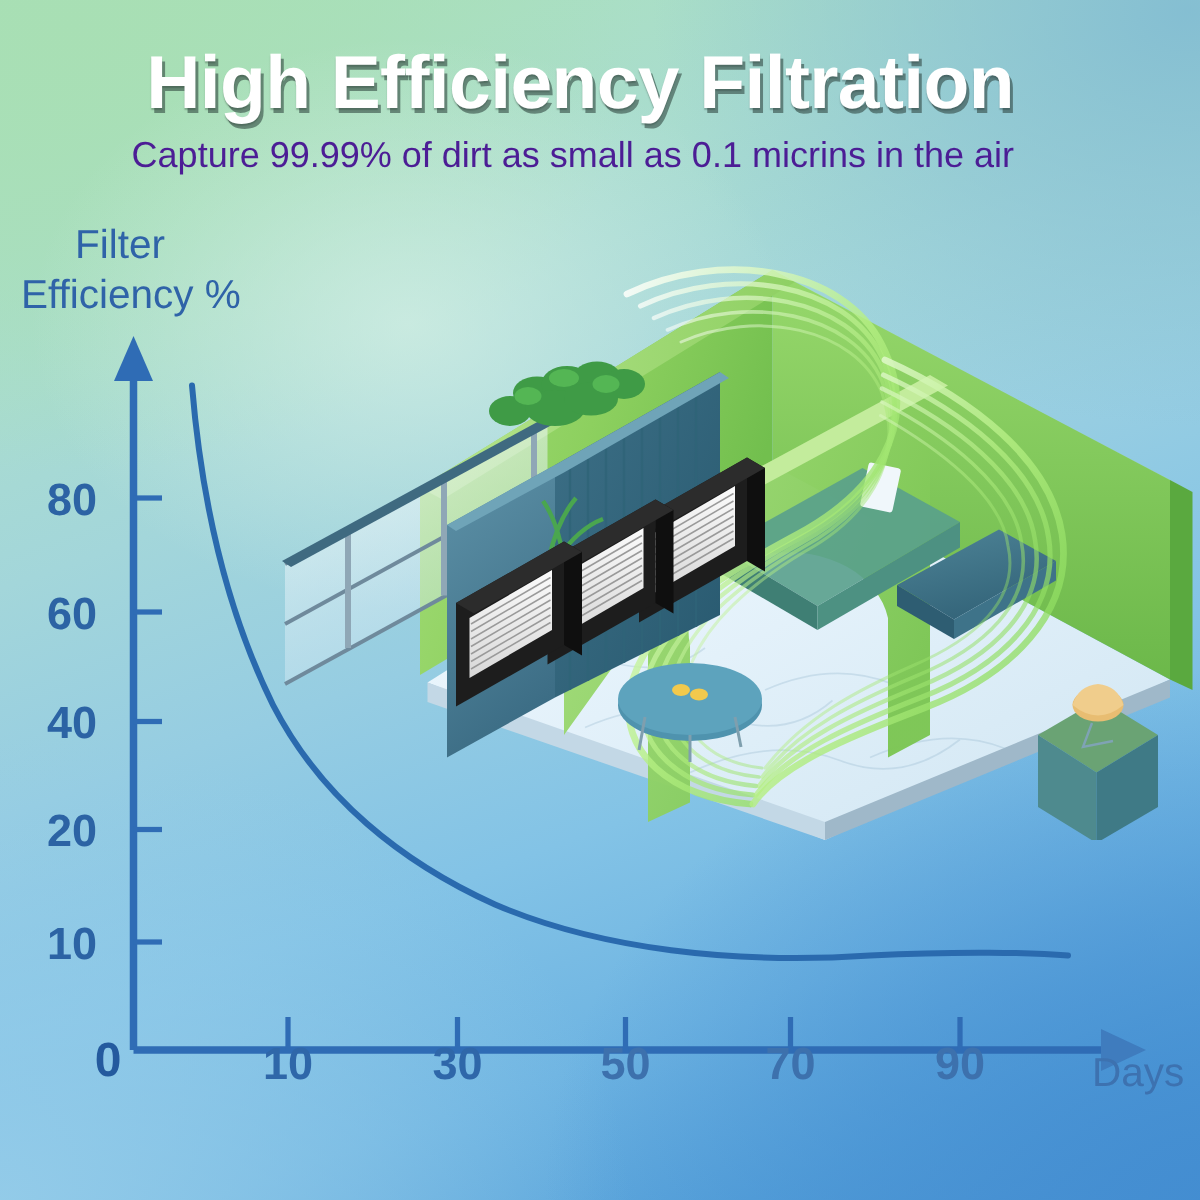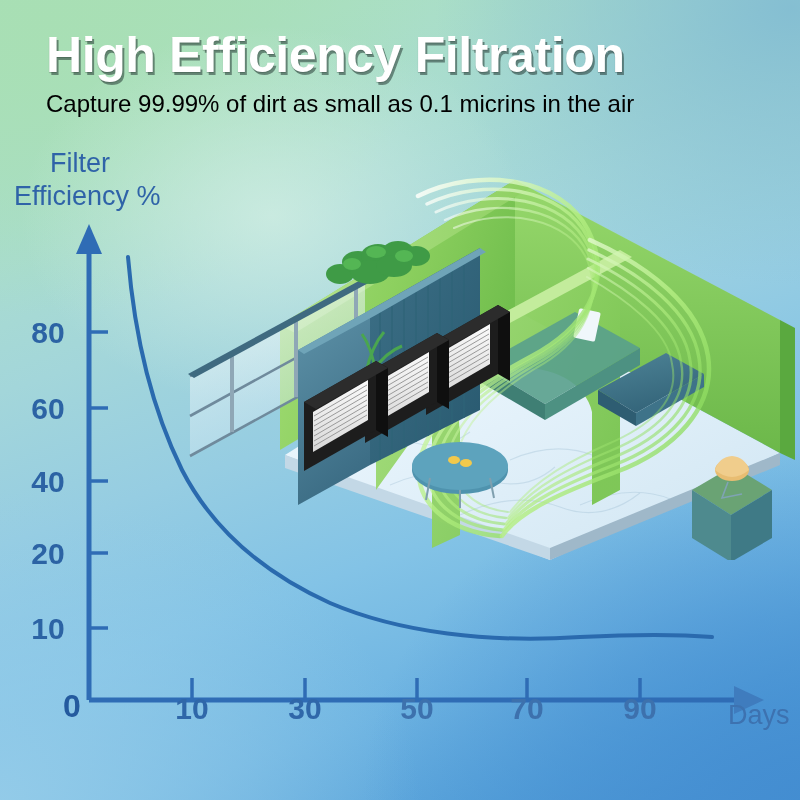--- a/index.html
+++ b/index.html
@@ -40,34 +40,34 @@
   #bg-tint-br {
     position:absolute; inset:0;
     background:radial-gradient(ellipse 72% 58% at 100% 100%, rgba(67,141,209,.95) 0%, rgba(67,141,209,.5) 40%, rgba(67,141,209,0) 76%);
   }
   #bg-center-light {
     position:absolute; inset:0;
     background:radial-gradient(ellipse 45% 34% at 34% 27%, rgba(214,240,230,.72) 0%, rgba(214,240,230,0) 70%);
   }
 
   
-  #header { position:absolute; top:0; left:0; width:676px; text-align:left; z-index:40;padding-left:46px; }
+  #header { position:absolute; top:0; left:0; width:676px; text-align:right; z-index:40;padding-left:46px; }
   #title {
     margin-top:26px;
     font-size:50px;
     font-weight:bold;
     color:#ffffff;
     letter-spacing:-0.4px;
     text-shadow: 2px 3px 0 rgba(40,60,55,.55), 0 1px 1px rgba(0,0,0,.25);
     white-space:nowrap;
   }
   #subtitle {
     margin-top:6px;
     font-size:24px;
-    color:#000000;
+    color:#4c1d95;
     font-weight:400;
     white-space:nowrap;
   }
 
   
   #scene { position:absolute; left:180px; top:160px; width:620px; height:400px; z-index:20; }
 
   
   #chart { position:absolute; inset:0; z-index:30; pointer-events:none; }
   #chart text { font-family:"Liberation Sans", sans-serif; }

